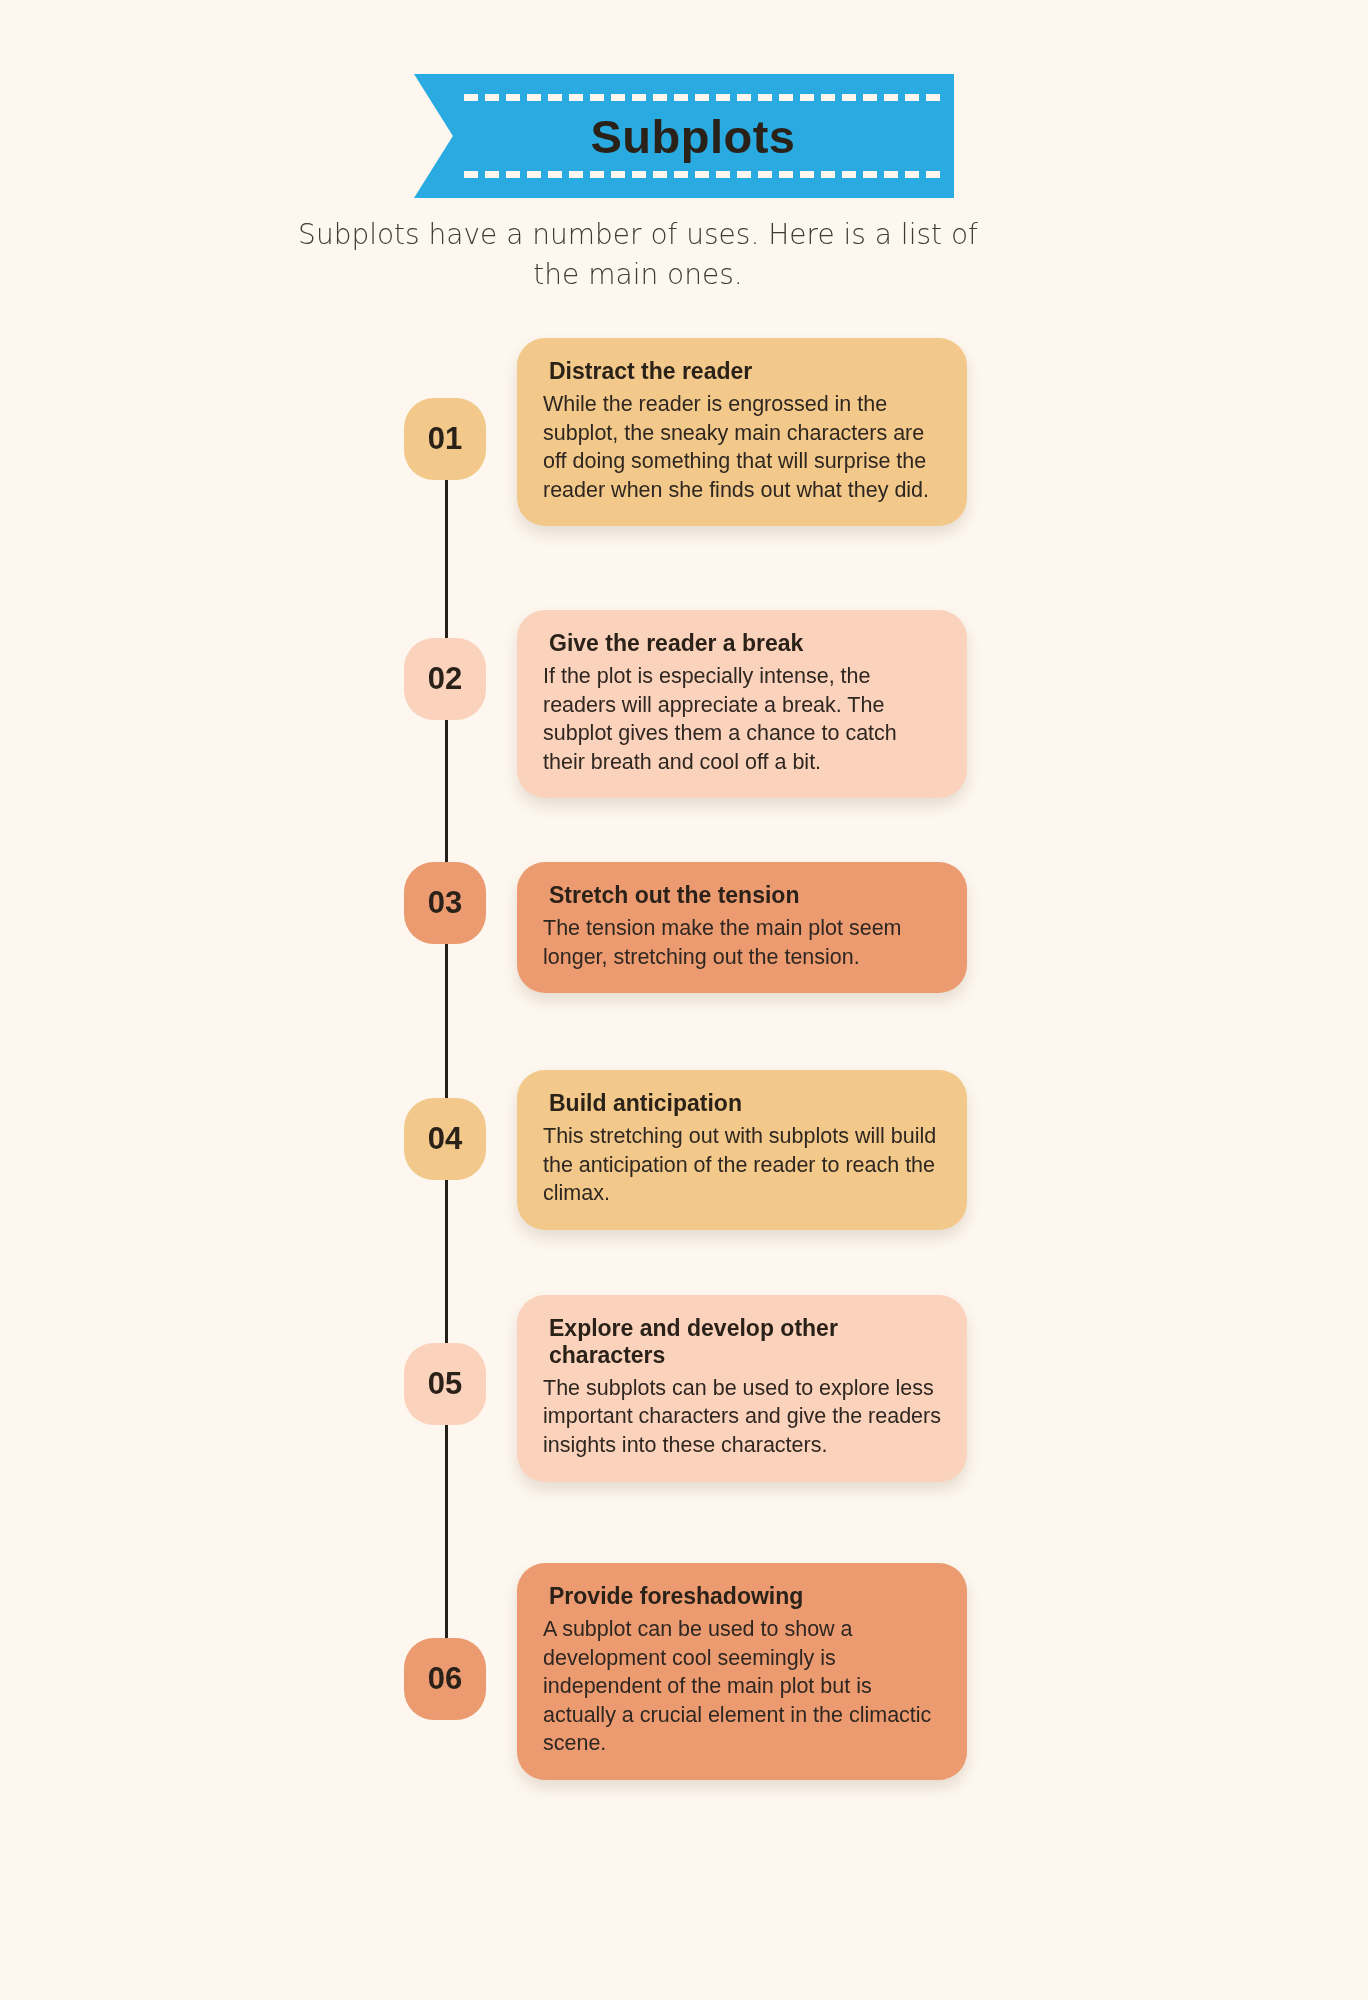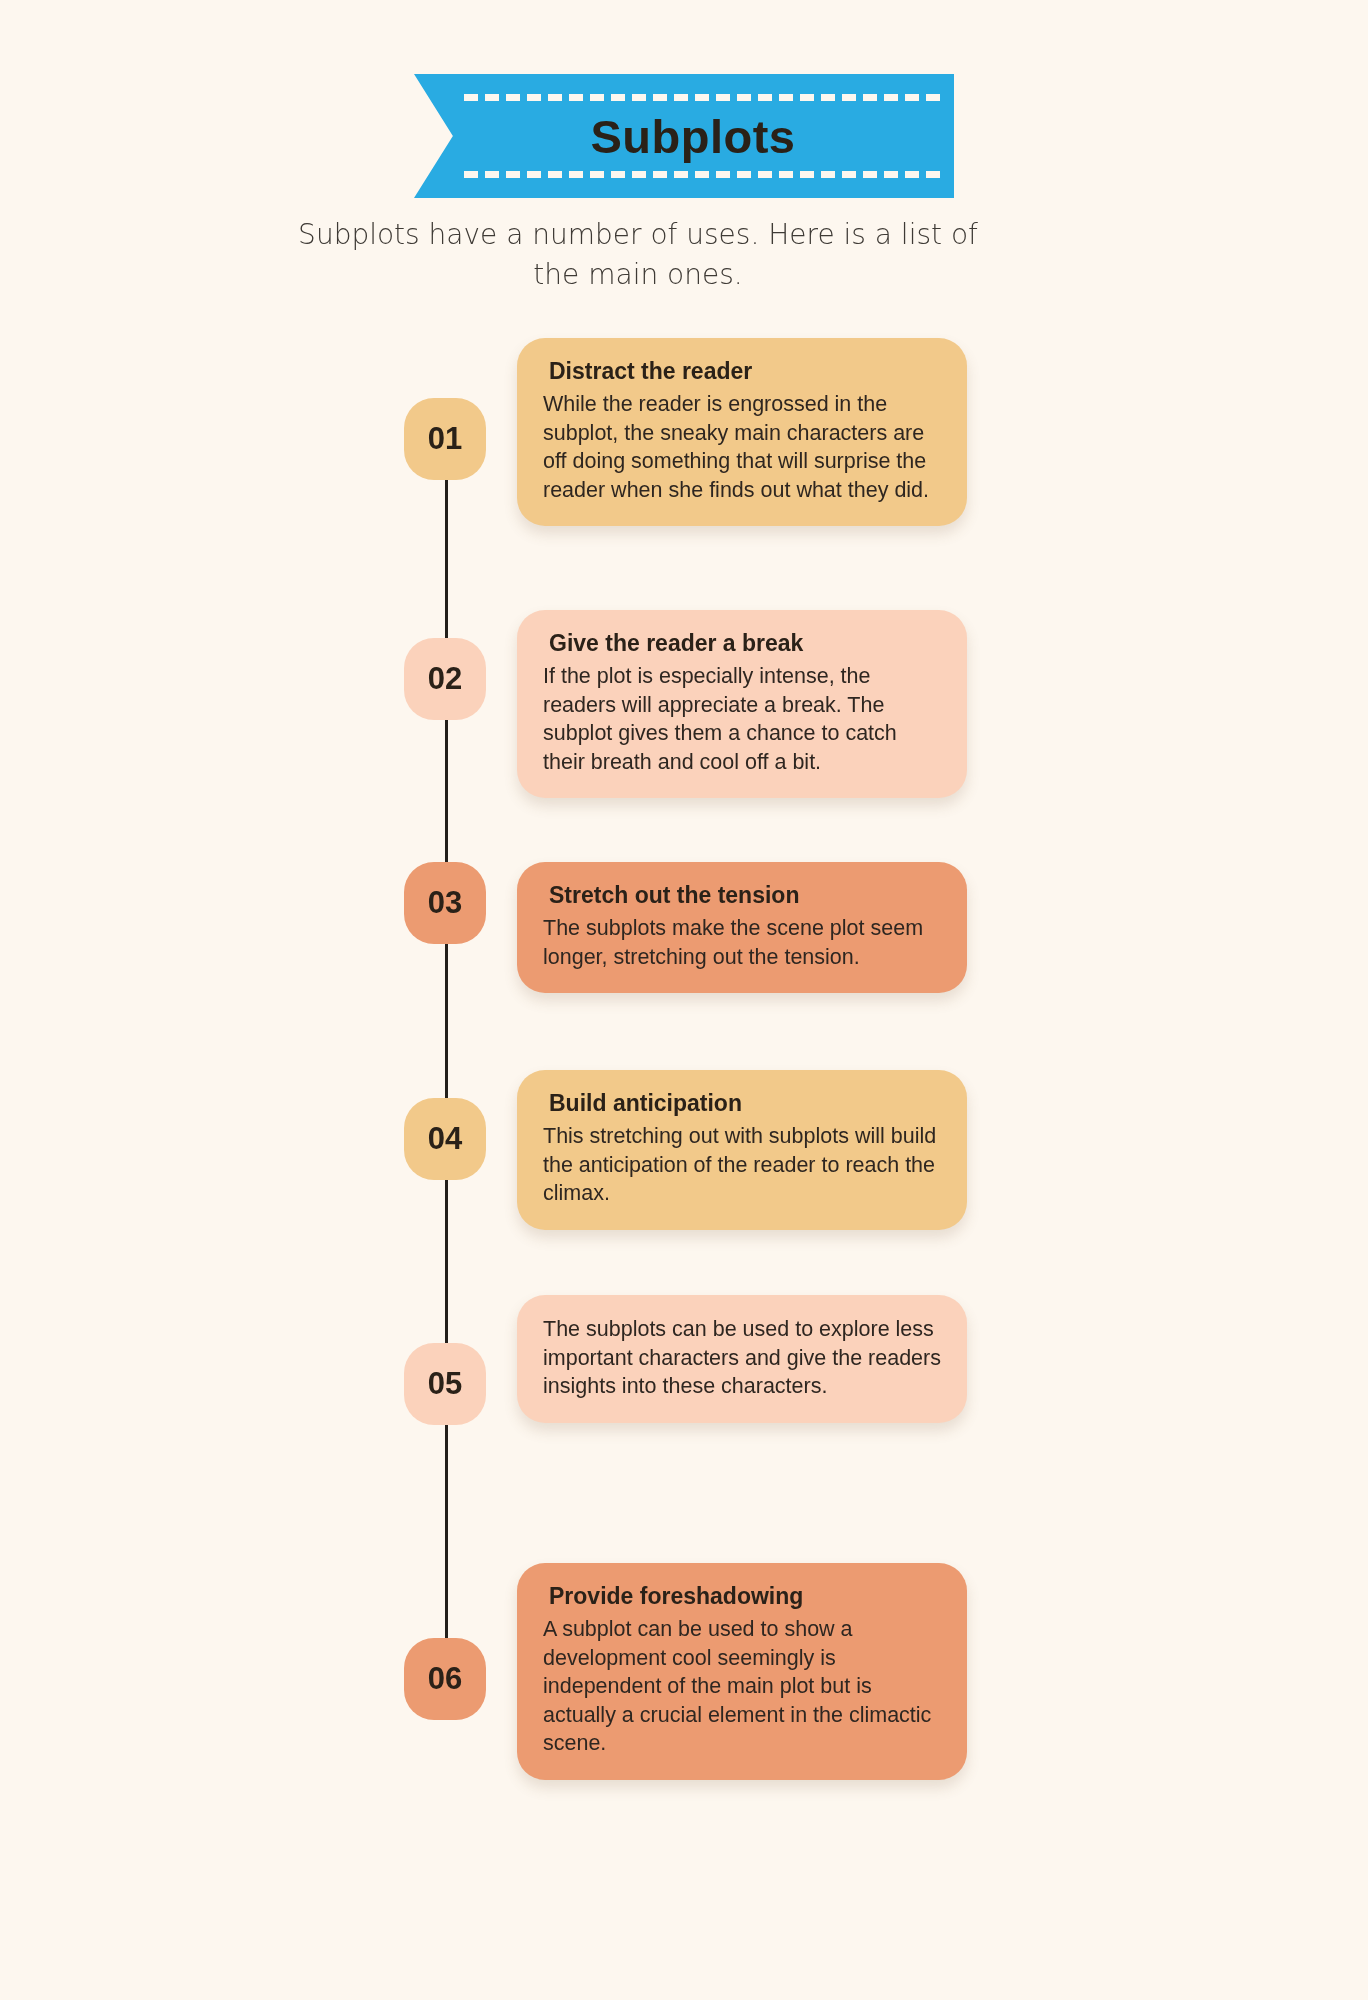--- a/index.html
+++ b/index.html
@@ -162,33 +162,34 @@
         <div class="badge" style="top: 300px; background: rgb(251, 210, 187);">02</div>
         <div class="card" style="top: 272px; background: rgb(251, 210, 187);">
           <div class="card-title">Give the reader a break</div>
           <div class="card-body">If the plot is especially intense, the readers will appreciate a break. The subplot gives them a chance to catch their breath and cool off a bit.</div>
         </div>
       </div>
       <div class="row">
         <div class="badge" style="top: 524px; background: rgb(236, 155, 113);">03</div>
         <div class="card" style="top: 524px; background: rgb(236, 155, 113);">
           <div class="card-title">Stretch out the tension</div>
-          <div class="card-body">The subplots make the scene plot seem longer, stretching out the tension.</div>
+          <div class="card-body">The tension make the main plot seem longer, stretching out the tension.</div>
         </div>
       </div>
       <div class="row">
         <div class="badge" style="top: 760px; background: rgb(242, 201, 138);">04</div>
         <div class="card" style="top: 732px; background: rgb(242, 201, 138);">
           <div class="card-title">Build anticipation</div>
           <div class="card-body">This stretching out with subplots will build the anticipation of the reader to reach the climax.</div>
         </div>
       </div>
       <div class="row">
         <div class="badge" style="top: 1005px; background: rgb(251, 210, 187);">05</div>
         <div class="card" style="top: 957px; background: rgb(251, 210, 187);">
+          <div class="card-title">Explore and develop other characters</div>
           <div class="card-body">The subplots can be used to explore less important characters and give the readers insights into these characters.</div>
         </div>
       </div>
       <div class="row">
         <div class="badge" style="top: 1300px; background: rgb(236, 155, 113);">06</div>
         <div class="card" style="top: 1225px; background: rgb(236, 155, 113);">
           <div class="card-title">Provide foreshadowing</div>
           <div class="card-body">A subplot can be used to show a development cool seemingly is independent of the main plot but is actually a crucial element in the climactic scene.</div>
         </div>
       </div>

